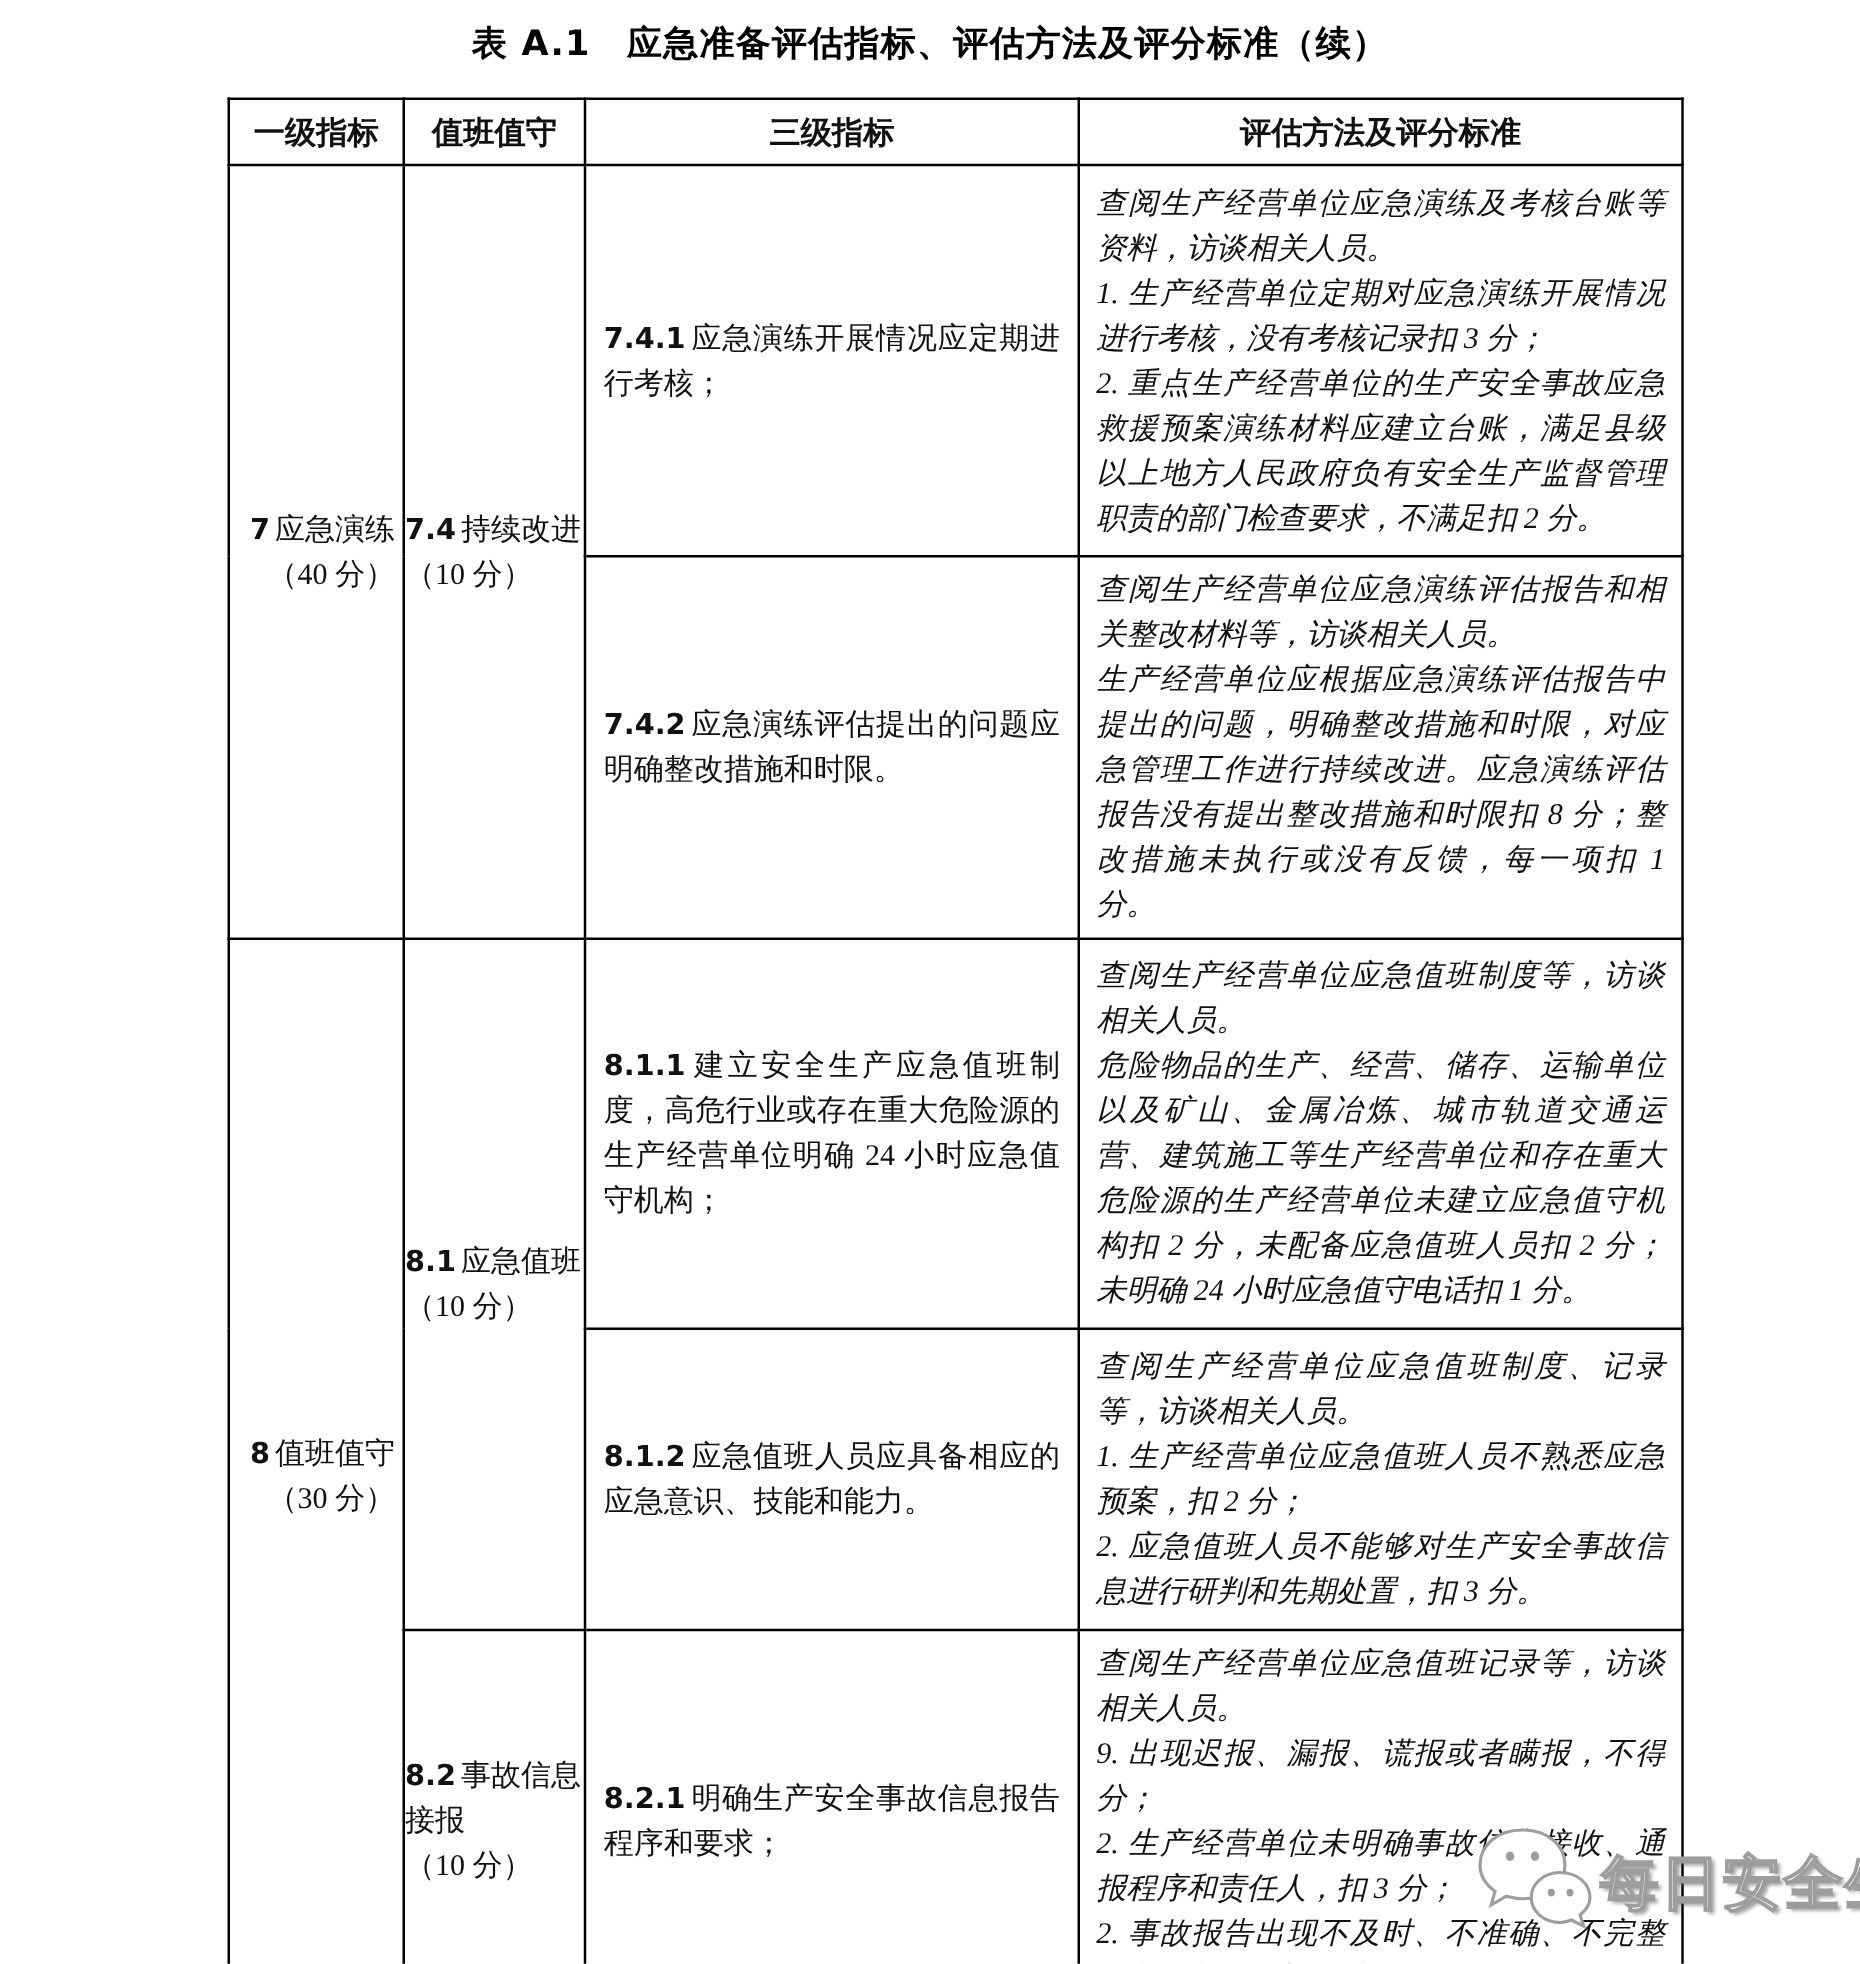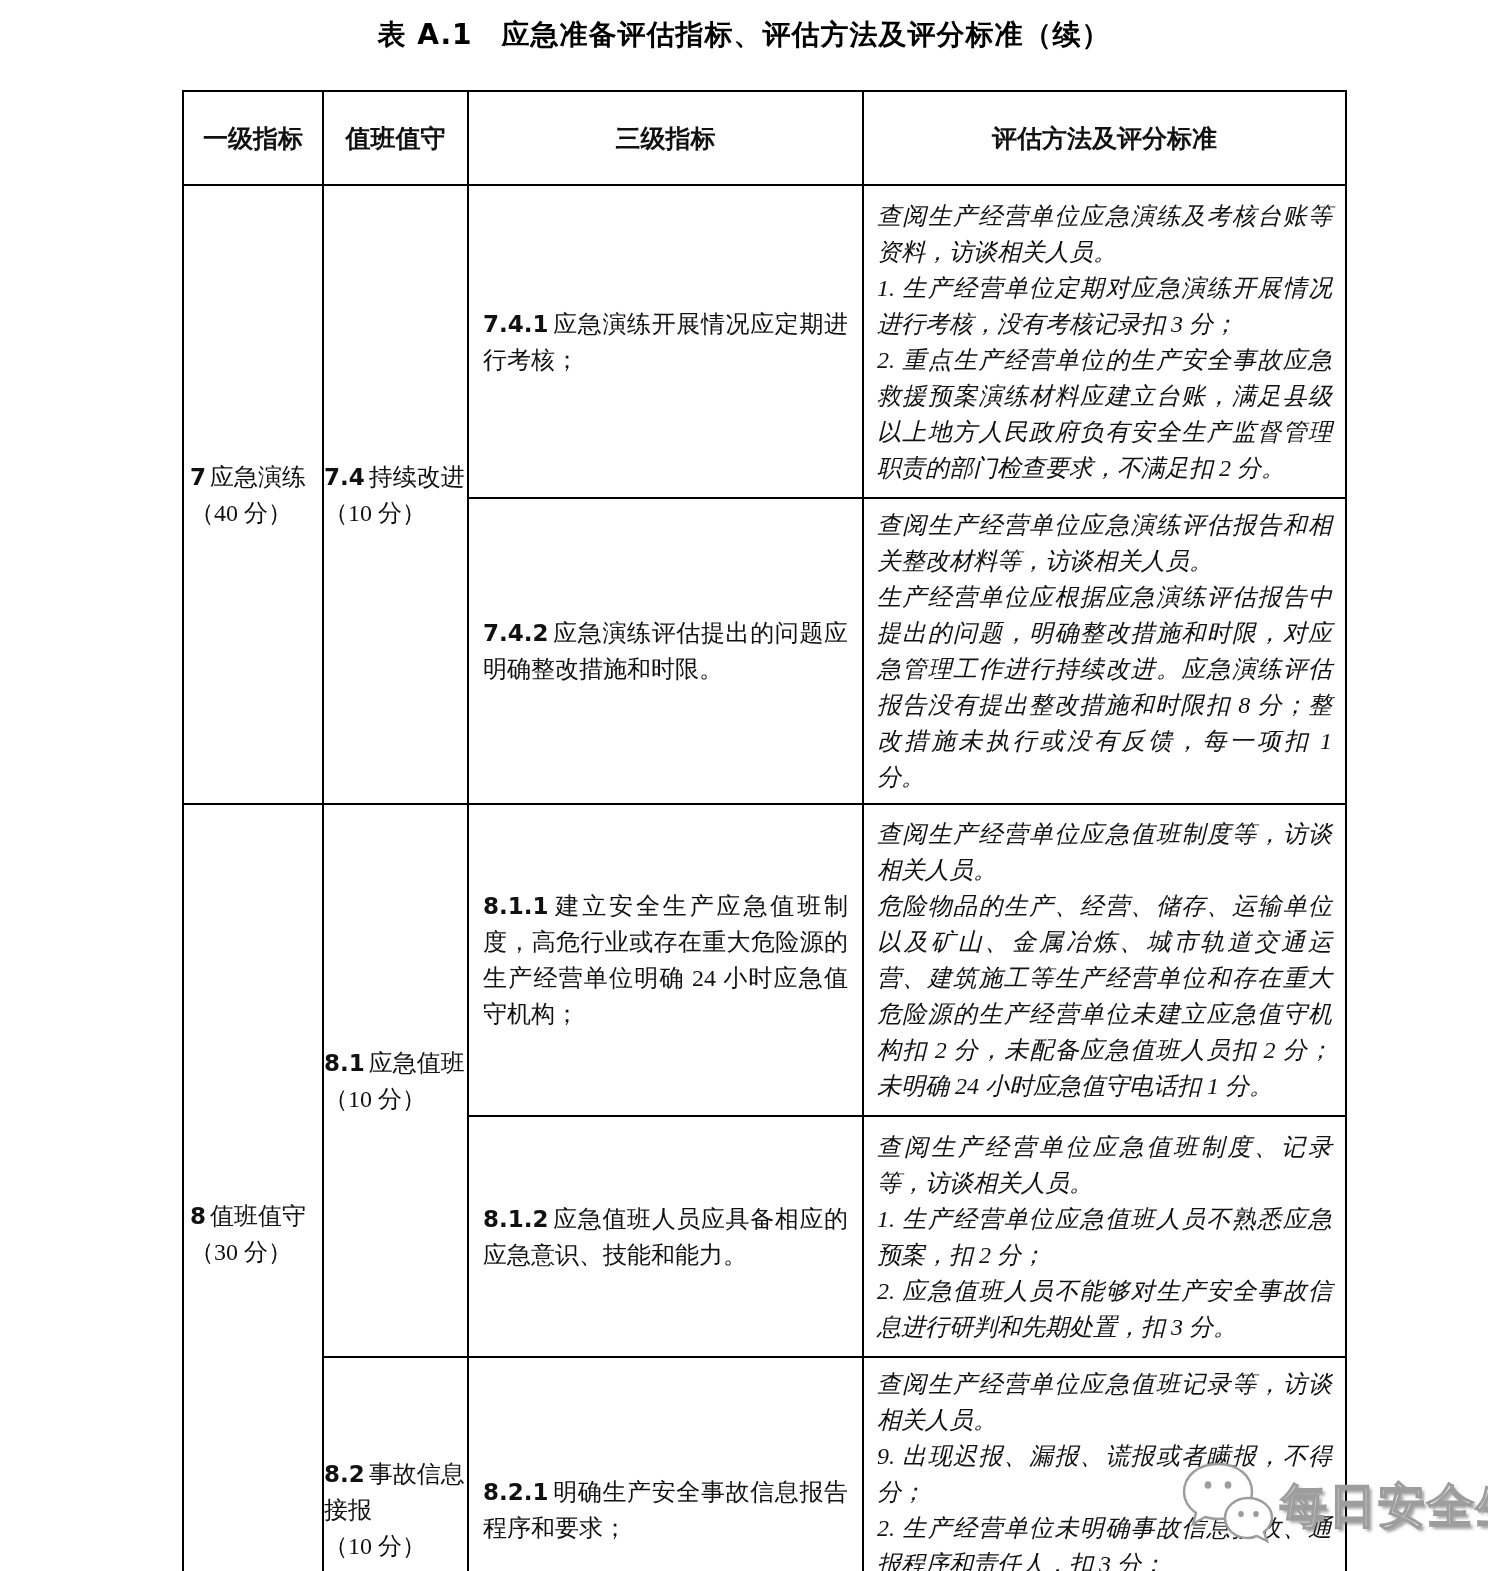--- a/index.html
+++ b/index.html
@@ -7,21 +7,21 @@
   body {
     width:1488px; height:1571px;
     background:#ffffff;
     color:#111;
     font-family:"Liberation Serif","DejaVu Serif",serif;
     position:relative;
     overflow:hidden;
   }
   .page-title {
     padding-top:16px;
-    margin:0 0 36px 0;
+    margin:0 0 24px 0;
     text-align:center;
     font-family:"DejaVu Sans","Liberation Sans",sans-serif;
     font-weight:bold;
     font-size:28px;
     letter-spacing:1px;
     color:#000;
   }
   table.eval {
     border-collapse:collapse;
     table-layout:fixed;
@@ -38,28 +38,28 @@
     font-size:25px;
     text-align:center;
     vertical-align:middle;
     padding:0 4px;
   }
   table.eval td {
     font-size:24px;
     line-height:36px;
     vertical-align:middle;
   }
-  tr.h-header { height:94px; }
+  tr.h-header { height:53px; }
   tr.h-r741 { height:313px; }
   tr.h-r742 { height:272px; }
   tr.h-r811 { height:312px; }
   tr.h-r812 { height:241px; }
   tr.h-r821 { height:262px; }
 
-  td.lv1 { text-align:left; padding:0 6px; }
+  td.lv1 { text-align:right; padding:0 6px; }
   td.lv2 { text-align:left;  padding:0 0; }
   td.lv3 { text-align:left;  padding:4px 14px; text-align:justify; }
   td.method { padding:8px 13px; text-align:justify;font-style:italic; }
 
   .num {
     font-family:"DejaVu Sans","Liberation Sans",sans-serif;
     font-weight:bold;
     font-size:23px;
     margin-right:4px;
   }

